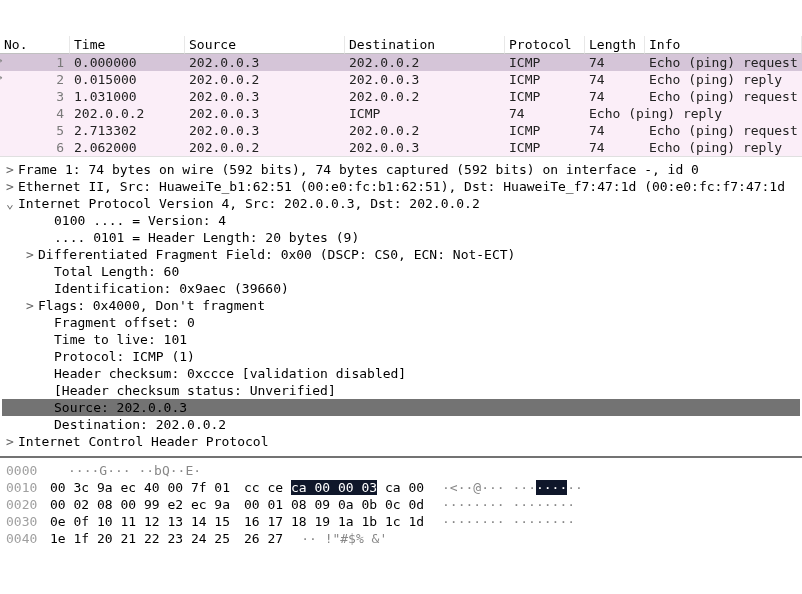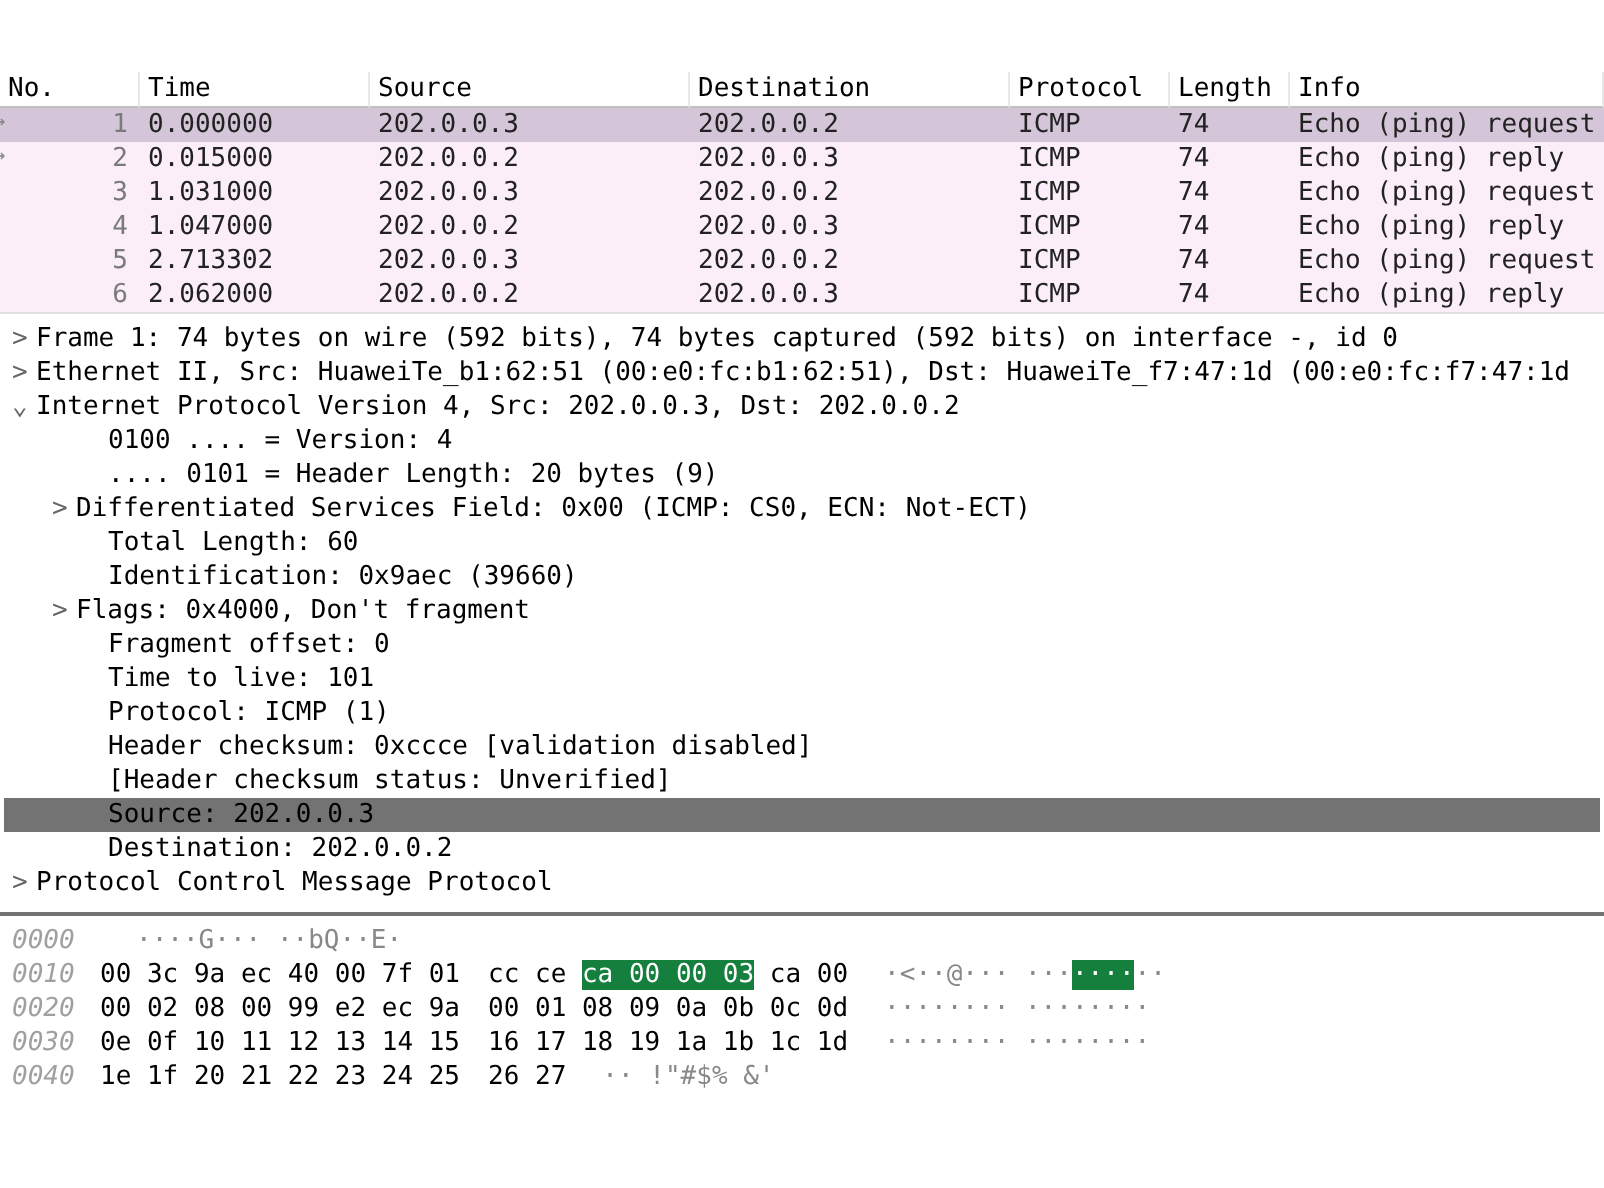--- a/index.html
+++ b/index.html
@@ -20,25 +20,25 @@
 .details { padding:4px 2px 6px 2px; border-bottom:2px solid #737373; font-family:Consolas, monospace; font-size:13px; line-height:17px; }
 .dline { white-space:nowrap; padding:0 0 0 4px; }
 .caret { display:inline-block; width:12px; color:#666; }
 .ind1 { padding-left:24px; }
 .ind2 { padding-left:40px; }
 .hl-src { background:#737373; }
 
 
 .hex { padding:4px 6px; font-family:Consolas, monospace; font-size:13px; line-height:17px; }
 .hrow { display:flex; }
-.hoff { width:44px; color:#a0a0a0;font-style:italic; }
+.hoff { width:44px; color:#a0a0a0; }
 .hbytes { white-space:pre; }
 .hgap { display:inline-block; width:14px; }
 .hascii { white-space:pre; color:#888; padding-left:18px; }
-.hsel { background:#15803d; color:#fff; }
+.hsel { background:#0f172a; color:#fff; }
 </style>
 </head>
 <body>
 
 <div class="plist">
   <div class="phdr">
     <div>No.</div>
     <div>Time</div>
     <div>Source</div>
     <div>Destination</div>
@@ -69,21 +69,20 @@
         <div>3</div>
         <div>1.031000</div>
         <div>202.0.0.3</div>
         <div>202.0.0.2</div>
         <div>ICMP</div>
         <div>74</div>
         <div>Echo (ping) request</div>
       </div>
       <div class="prow even">
         <div>4</div>
-        <div>1.047000</div>
         <div>202.0.0.2</div>
         <div>202.0.0.3</div>
         <div>ICMP</div>
         <div>74</div>
         <div>Echo (ping) reply</div>
       </div>
       <div class="prow even">
         <div>5</div>
         <div>2.713302</div>
         <div>202.0.0.3</div>
@@ -103,32 +102,32 @@
       </div>
     </div>
 </div>
 
 <div class="details" id="details">
     <div class="dline"><span class="caret">&gt;</span><span>Frame 1: 74 bytes on wire (592 bits), 74 bytes captured (592 bits) on interface -, id 0</span></div>
     <div class="dline"><span class="caret">&gt;</span><span>Ethernet II, Src: HuaweiTe_b1:62:51 (00:e0:fc:b1:62:51), Dst: HuaweiTe_f7:47:1d (00:e0:fc:f7:47:1d</span></div>
     <div class="dline"><span class="caret">⌄</span><span>Internet Protocol Version 4, Src: 202.0.0.3, Dst: 202.0.0.2</span></div>
     <div class="dline ind2"><span class="caret"></span><span>0100 .... = Version: 4</span></div>
     <div class="dline ind2"><span class="caret"></span><span>.... 0101 = Header Length: 20 bytes (9)</span></div>
-    <div class="dline ind1"><span class="caret">&gt;</span><span>Differentiated Services Field: 0x00 (ICMP: CS0, ECN: Not-ECT)</span></div>
+    <div class="dline ind1"><span class="caret">&gt;</span><span>Differentiated Fragment Field: 0x00 (DSCP: CS0, ECN: Not-ECT)</span></div>
     <div class="dline ind2"><span class="caret"></span><span>Total Length: 60</span></div>
     <div class="dline ind2"><span class="caret"></span><span>Identification: 0x9aec (39660)</span></div>
     <div class="dline ind1"><span class="caret">&gt;</span><span>Flags: 0x4000, Don't fragment</span></div>
     <div class="dline ind2"><span class="caret"></span><span>Fragment offset: 0</span></div>
     <div class="dline ind2"><span class="caret"></span><span>Time to live: 101</span></div>
     <div class="dline ind2"><span class="caret"></span><span>Protocol: ICMP (1)</span></div>
     <div class="dline ind2"><span class="caret"></span><span>Header checksum: 0xccce [validation disabled]</span></div>
     <div class="dline ind2"><span class="caret"></span><span>[Header checksum status: Unverified]</span></div>
     <div class="dline ind2 hl-src"><span class="caret"></span><span>Source: 202.0.0.3</span></div>
     <div class="dline ind2"><span class="caret"></span><span>Destination: 202.0.0.2</span></div>
-    <div class="dline"><span class="caret">&gt;</span><span>Protocol Control Message Protocol</span></div>
+    <div class="dline"><span class="caret">&gt;</span><span>Internet Control Header Protocol</span></div>
   </div>
 
 <div class="hex" id="hex">
     <div class="hrow">
       <span class="hoff">0000</span>
       <span class="hascii">····G··· ··bQ··E·</span>
     </div>
     <div class="hrow">
       <span class="hoff">0010</span>
       <span class="hbytes">00 3c 9a ec 40 00 7f 01<span class="hgap"></span>cc ce <span class="hsel">ca 00 00 03</span> ca 00</span>

